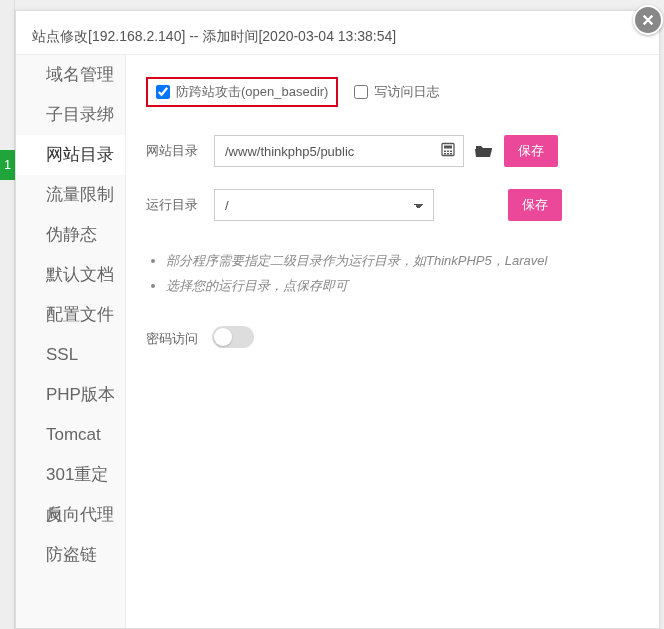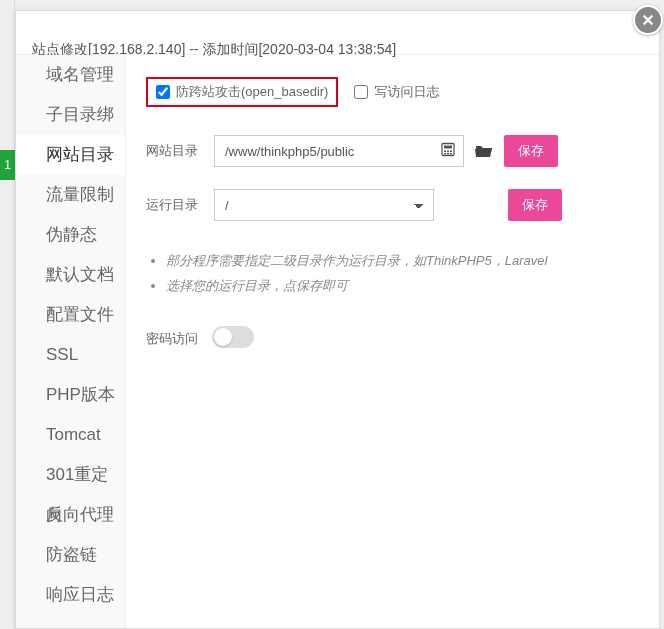--- a/index.html
+++ b/index.html
@@ -40,21 +40,21 @@
       bottom: 0;
       background: #fff;
       border: 1px solid #ddd;
       display: flex;
       flex-direction: column;
       box-shadow: 0 0 6px rgba(0,0,0,.08);
     }
     .dialog-header {
       height: 44px;
       line-height: 44px;
-      padding: 16px 16px;
+      padding: 3px 16px;
       font-size: 14px;
       color: #555;
       border-bottom: 1px solid #eee;
     }
     .close-btn {
       position: absolute;
       right: -4px;
       top: -6px;
       width: 30px;
       height: 30px;
@@ -235,21 +235,20 @@
       <div class="sidebar-item">流量限制</div>
       <div class="sidebar-item">伪静态</div>
       <div class="sidebar-item">默认文档</div>
       <div class="sidebar-item">配置文件</div>
       <div class="sidebar-item">SSL</div>
       <div class="sidebar-item">PHP版本</div>
       <div class="sidebar-item">Tomcat</div>
       <div class="sidebar-item">301重定向</div>
       <div class="sidebar-item">反向代理</div>
       <div class="sidebar-item">防盗链</div>
-      <div class="sidebar-item">响应日志</div>
     </div>
 
     <div class="content">
       <div class="checkbox-row">
         <span class="highlight-box">
           <label class="cb">
             <input type="checkbox" checked="" style="">
             <span>防跨站攻击(open_basedir)</span>
           </label>
         </span>

